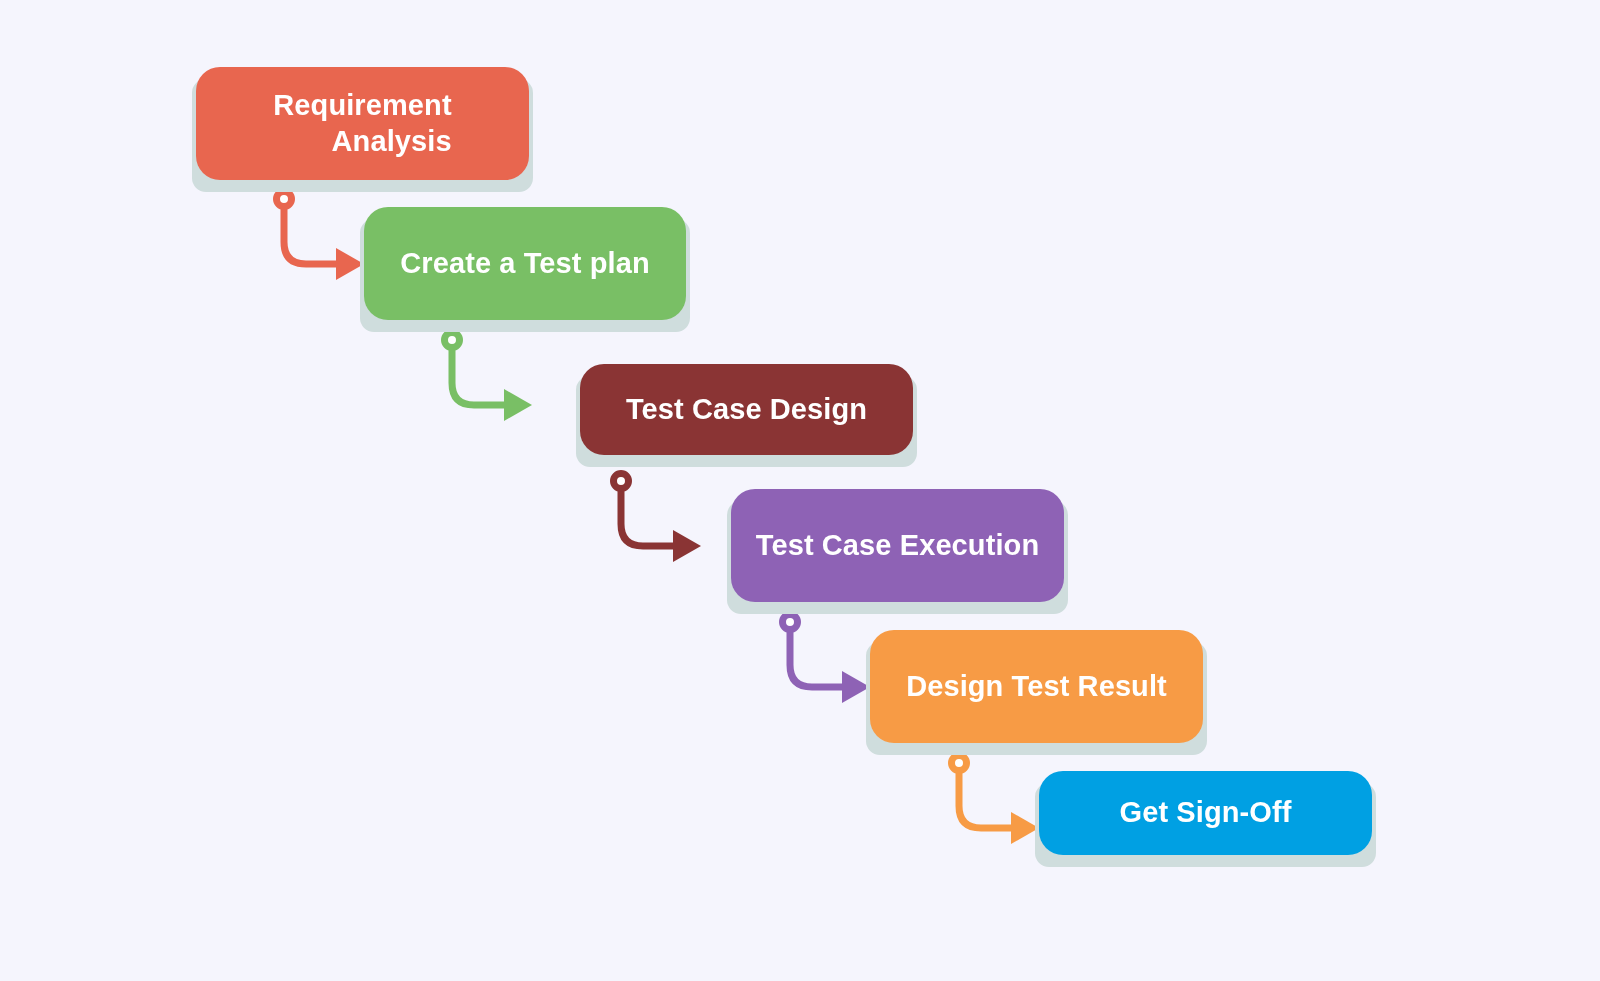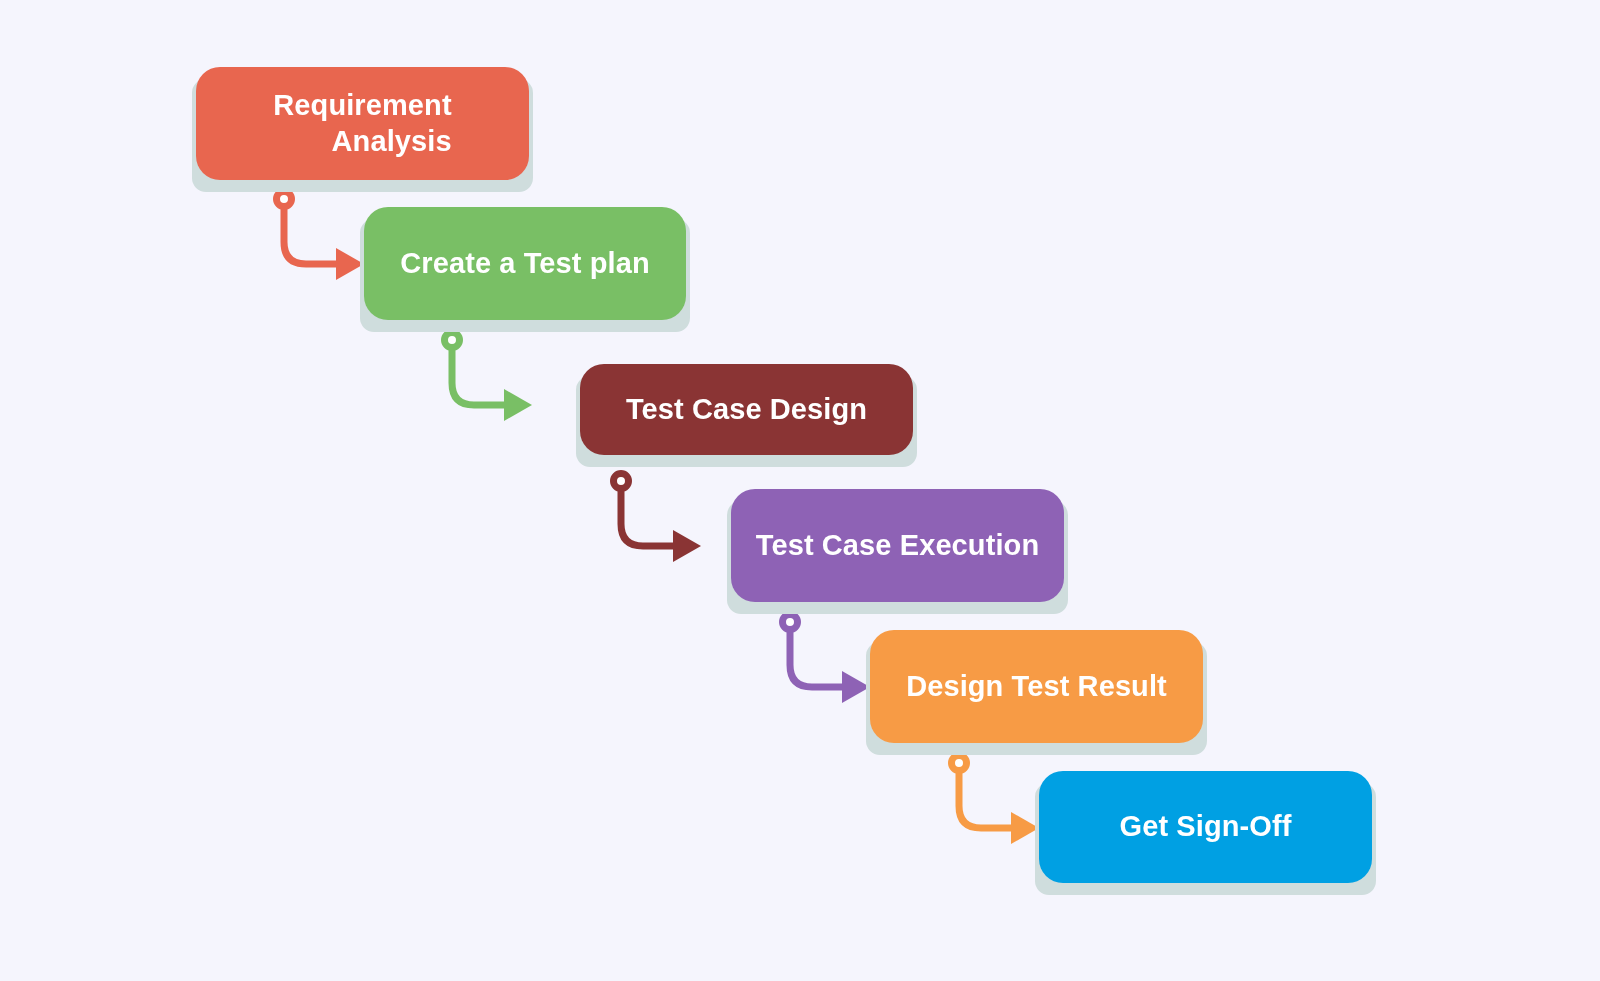--- a/index.html
+++ b/index.html
@@ -119,21 +119,21 @@
         <div class="node-box" style="background: rgb(142, 98, 181);">
           <span class="node-label" style="color: rgb(255, 255, 255);">Test Case Execution</span>
         </div>
       </div>
       <div class="node" style="left: 870px; top: 630px; width: 333px; height: 113px;">
         <div class="node-shadow" style="background: rgb(207, 221, 221);"></div>
         <div class="node-box" style="background: rgb(247, 155, 69);">
           <span class="node-label" style="color: rgb(255, 255, 255);">Design Test Result</span>
         </div>
       </div>
-      <div class="node" style="left: 1039px; top: 771px; width: 333px; height: 112px;">
+      <div class="node" style="left: 1039px; top: 771px; width: 333px; height: 84px;">
         <div class="node-shadow" style="background: rgb(207, 221, 221);"></div>
         <div class="node-box" style="background: rgb(0, 160, 227);">
           <span class="node-label" style="color: rgb(255, 255, 255);">Get Sign-Off</span>
         </div>
       </div>
     </div>
 
 </div>
 
 </body></html>

